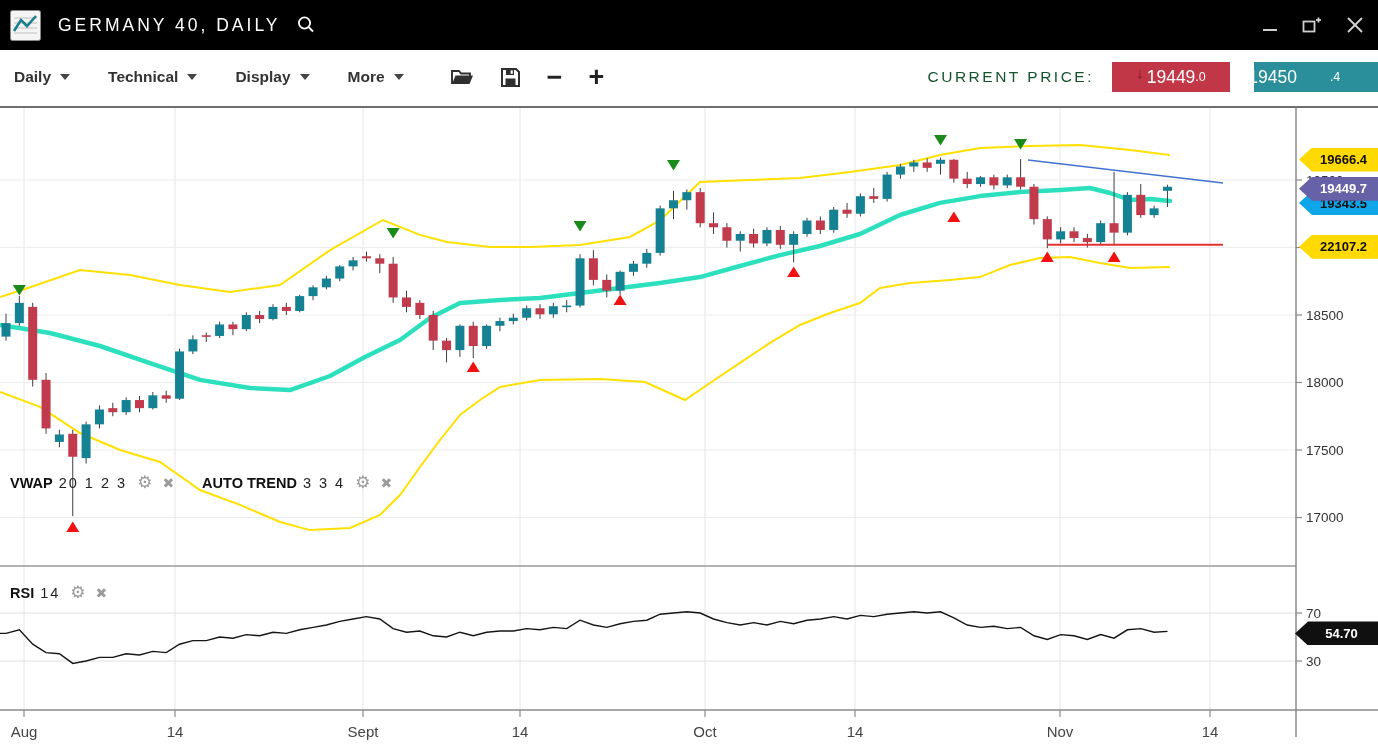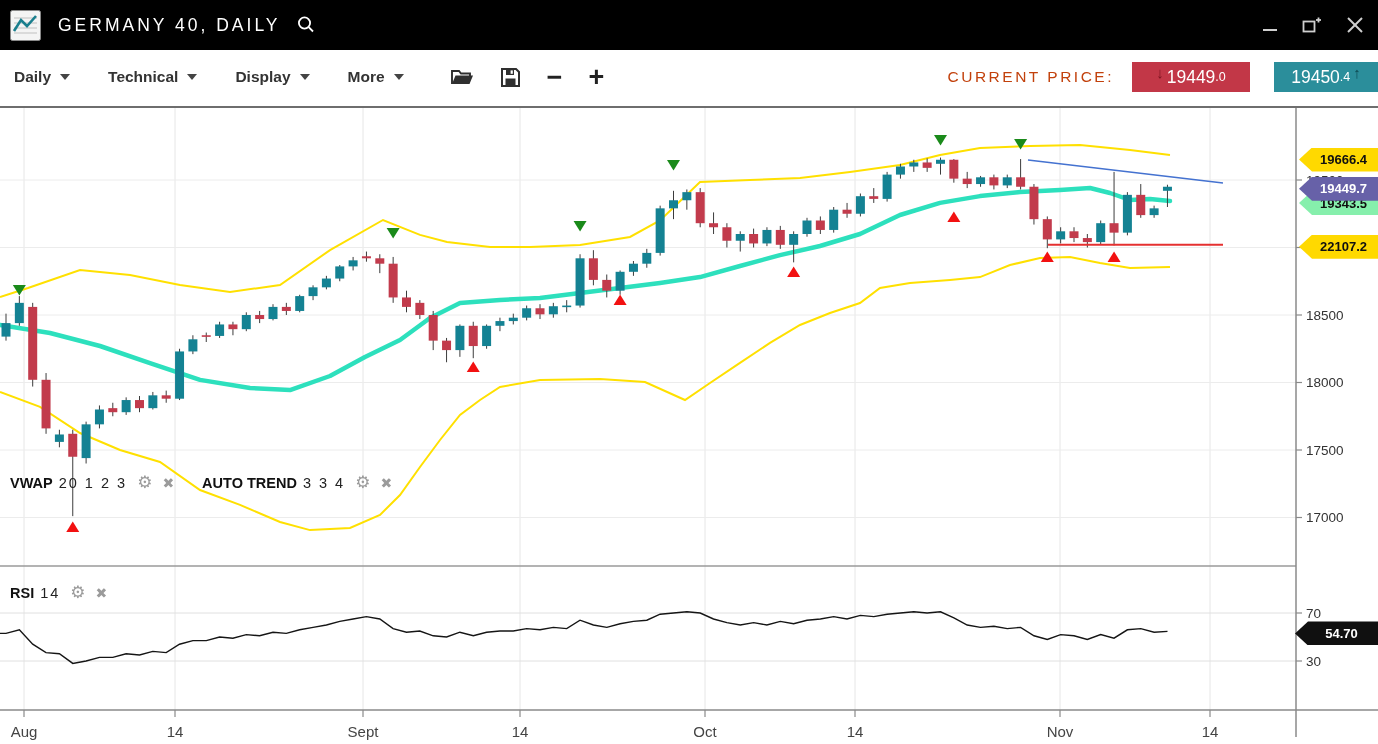--- a/index.html
+++ b/index.html
@@ -16,43 +16,43 @@
   
   .toolbar{position:absolute;top:48px;left:0;width:1378px;height:60px;background:#fff;
            border-bottom:2px solid #6e6e6e;display:flex;align-items:center;z-index:25;box-sizing:border-box;}
   .menu{display:flex;align-items:center;margin-left:14px;margin-right:24px;
         font-size:15.5px;font-weight:700;color:#333;cursor:pointer;}
   .caret{width:0;height:0;border-left:5px solid transparent;border-right:5px solid transparent;
          border-top:6px solid #444;margin-left:9px;}
   .tool-icon{margin-right:26px;cursor:pointer;display:flex;align-items:center;color:#222;}
   .zoomtxt{font-size:27px;font-weight:700;color:#222;line-height:1;}
   .pricezone{margin-left:auto;display:flex;align-items:center;}
-  .cp-label{font-size:15.5px;letter-spacing:2.5px;color:#c2410c;margin-right:18px;}
+  .cp-label{font-size:15.5px;letter-spacing:2.5px;color:#14532d;margin-right:18px;}
   .pricebox{height:30px;display:flex;align-items:center;justify-content:center;
             color:#fff;cursor:pointer;}
   .pricebox .num{font-size:17.5px;}
   .pricebox .dec{font-size:12.5px;}
   .sellbox{width:118px;background:#c23747;margin-right:24px;}
-  .buybox{width:104px;background:#2b8e9b;}
+  .buybox{width:124px;background:#2b8e9b;gap:33px;}
   .arr-down{color:#7d1420;font-weight:700;font-size:15px;margin-right:3px;align-self:flex-start;margin-top:2px;}
   .arr-up{color:#0e4a52;font-weight:700;font-size:15px;margin-left:3px;align-self:flex-start;margin-top:2px;}
   
   svg text{font-family:"Liberation Sans",sans-serif;}
   .ind-row{position:absolute;left:10px;display:flex;align-items:center;z-index:10;}
   .ind-group{display:flex;align-items:center;margin-right:28px;}
   .ind-name{font-size:14.5px;font-weight:700;color:#111;margin-right:6px;}
   .ind-params{font-size:14.5px;color:#222;letter-spacing:2px;}
   .gear{font-family:"DejaVu Sans",sans-serif;font-size:17px;color:#9b9b9b;margin-left:10px;cursor:pointer;line-height:1;}
   .xicon{font-family:"DejaVu Sans",sans-serif;font-size:14px;color:#9b9b9b;margin-left:10px;cursor:pointer;line-height:1;}
   #price-tags{position:absolute;top:0;left:0;width:1378px;height:744px;pointer-events:none;z-index:15;}
   .tag{position:absolute;left:1299px;width:79px;height:24px;display:flex;align-items:center;
        justify-content:center;padding-left:10px;box-sizing:border-box;font-size:13px;font-weight:700;
        clip-path:polygon(0 50%,13px 0,100% 0,100% 100%,13px 100%);text-align:right;}
   .tag.yellow{background:#ffd900;color:#101010;}
-  .tag.cyan{background:#86efac;color:#101010;}
+  .tag.cyan{background:#0ea5e9;color:#101010;}
   .tag.purple{background:#6761a8;color:#ffffff;}
   .tag.black{background:#101010;color:#ffffff;left:1295px;width:83px;}
 </style>
 </head>
 <body>
 
 <div class="stage">
 
   <svg id="chart" width="1378" height="744" viewBox="0 0 1378 744" style="position:absolute;top:0;left:0;">
       <g>

